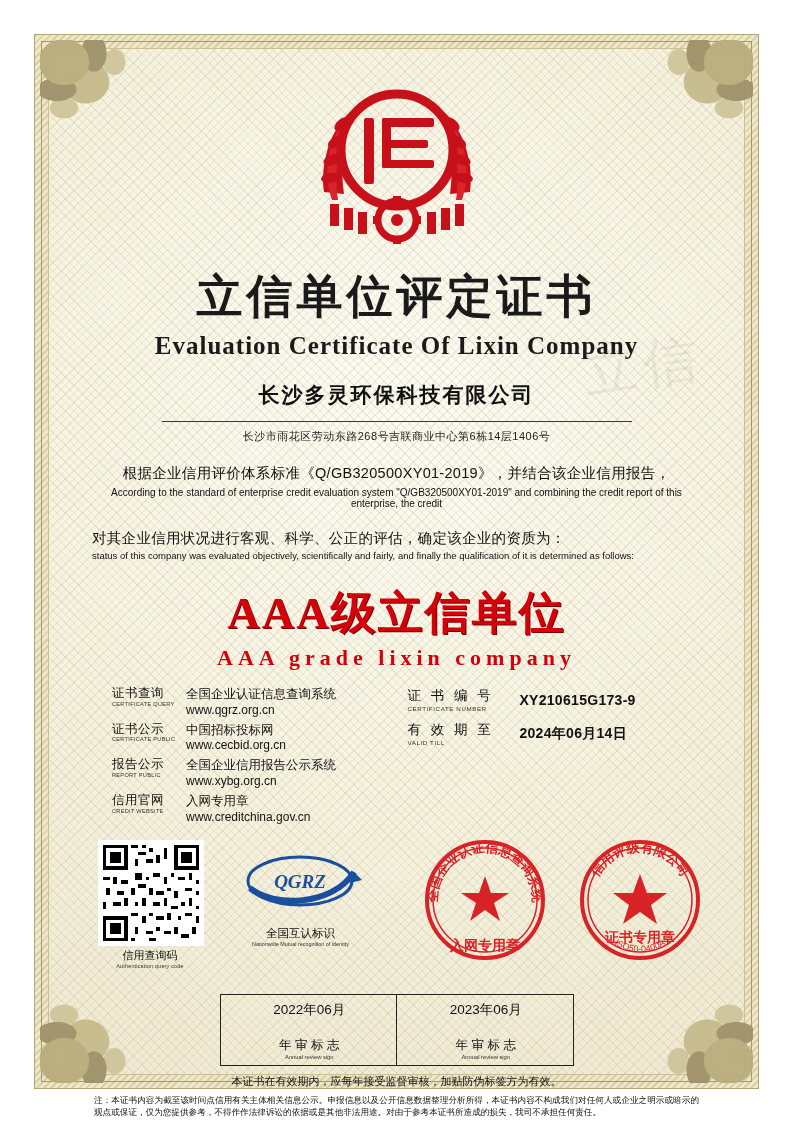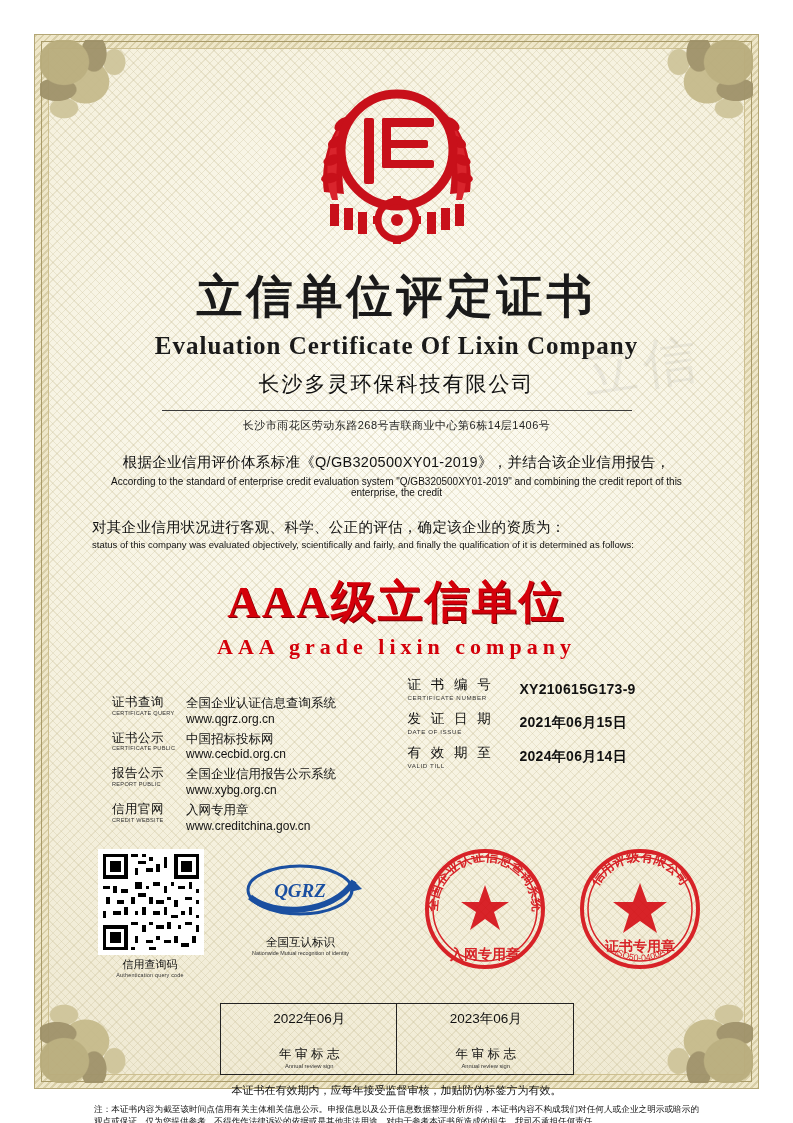--- a/index.html
+++ b/index.html
@@ -74,25 +74,25 @@
   .title-en{
     font-family:"Liberation Serif", serif;
     font-weight:bold;
     font-size:25px;
     letter-spacing:1px;
     color:#1a1a1a;
     margin-top:4px;
   }
   .company{
     font-family:"Liberation Sans", sans-serif;
-    font-weight:normal;
+    font-weight:bold;
     font-size:21px;
     letter-spacing:2px;
     color:#111;
-    margin-top:10px;
+    margin-top:21px;
   }
   .rule{
     width:470px;height:1px;background:#3a3a3a;margin:12px auto 0 auto;
   }
   .addr{
     font-size:11px;color:#222;margin-top:7px;letter-spacing:.5px;
   }
   .para{
     margin-top:10px;color:#111;
   }
@@ -117,21 +117,21 @@
     font-size:22px;
     letter-spacing:5px;
     color:#d4000a;
     margin-top:2px;
   }
 
   .info{
     margin-top:16px;display:flex;justify-content:space-between;
     padding:0 12px 0 24px;text-align:left;
   }
-  .info-left{width:300px;margin-top:20px;}
+  .info-left{width:300px;}
   .info-right{width:290px;}
   .row{display:flex;align-items:flex-start;margin-bottom:5px;}
   .lab{width:74px;flex:0 0 74px;}
   .lab .c{font-size:12.5px;color:#111;line-height:1.1;letter-spacing:.5px;}
   .lab .e{font-size:5.6px;color:#333;letter-spacing:.3px;}
   .val{font-size:12.5px;color:#111;line-height:1.25;}
   .val .u{font-size:12px;}
   .rowr{display:flex;align-items:center;margin-bottom:9px;}
   .labr{width:112px;flex:0 0 112px;}
   .labr .c{font-size:13.5px;color:#111;letter-spacing:3px;}
@@ -317,27 +317,20 @@
 
       </div>
 
       <div class="info-right">
         <div class="rowr">
           <div class="labr">
             <div class="c">证 书 编 号</div>
             <div class="e">CERTIFICATE NUMBER</div>
           </div>
           <div class="valr">XY210615G173-9</div>
-        </div>
-        <div class="rowr">
-          <div class="labr">
-            <div class="c">发 证 日 期</div>
-            <div class="e">DATE OF ISSUE</div>
-          </div>
-          <div class="valr">2021年06月15日</div>
         </div>
         <div class="rowr">
           <div class="labr">
             <div class="c">有 效 期 至</div>
             <div class="e">VALID TILL</div>
           </div>
           <div class="valr">2024年06月14日</div>
         </div>
       </div>
     </div>

